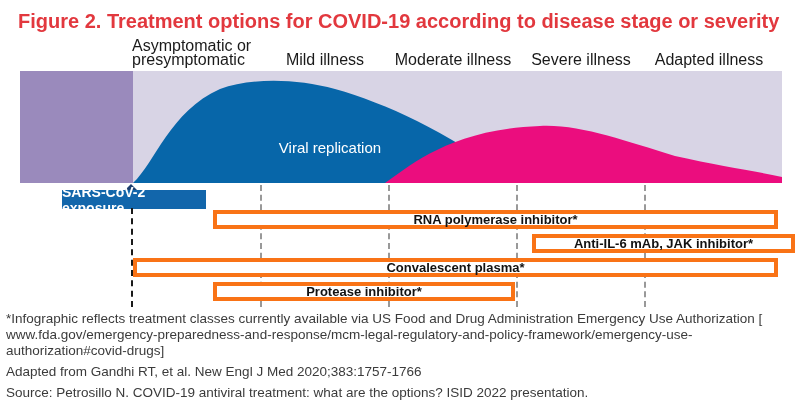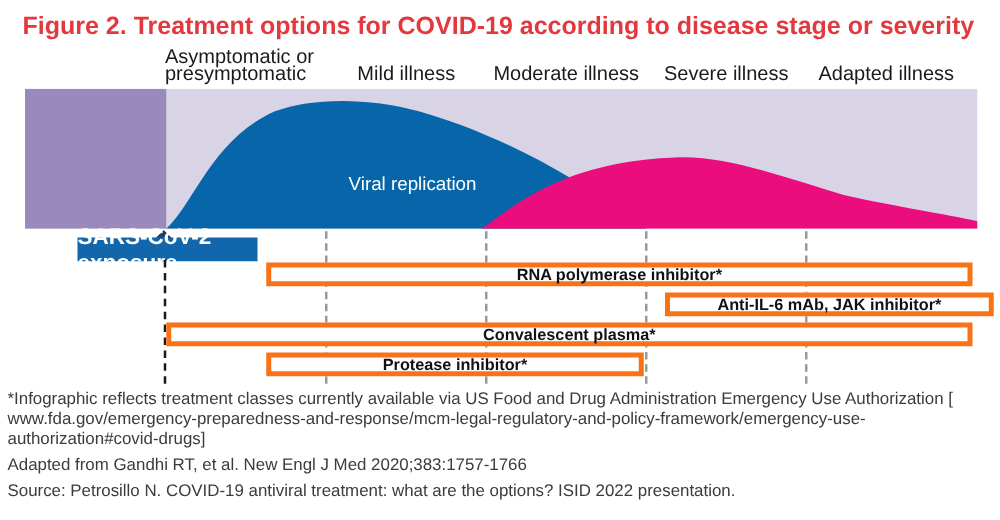--- a/index.html
+++ b/index.html
@@ -18,21 +18,21 @@
     position:absolute;top:38px;height:28px;width:130px;
     display:flex;align-items:flex-end;justify-content:center;
     font-size:16px;line-height:13.5px;color:#1a1a1a;
   }
   .chart-area{position:absolute;left:20px;top:71px;width:762px;height:112px;}
   .curve-label{
     position:absolute;color:#ffffff;font-size:15px;text-align:center;
   }
   .exposure-box{
     position:absolute;left:62px;top:190px;width:144px;height:19px;
-    background:#1266ab;color:#ffffff;font-size:18px;font-weight:bold;
+    background:#1266ab;color:#ffffff;font-size:14px;font-weight:bold;
     display:flex;align-items:center;justify-content:center;
   }
   .exposure-pointer{
     position:absolute;left:124px;top:184px;width:0;height:0;
     border-left:7px solid transparent;border-right:7px solid transparent;
     border-bottom:7px solid #1c3e6e;
   }
   .vline{position:absolute;width:0;z-index:1;}
   .vline.gray{border-left:2px dashed #999999;top:185px;height:122px;}
   .vline.black{border-left:2px dashed #1a1a1a;top:208px;height:99px;}

